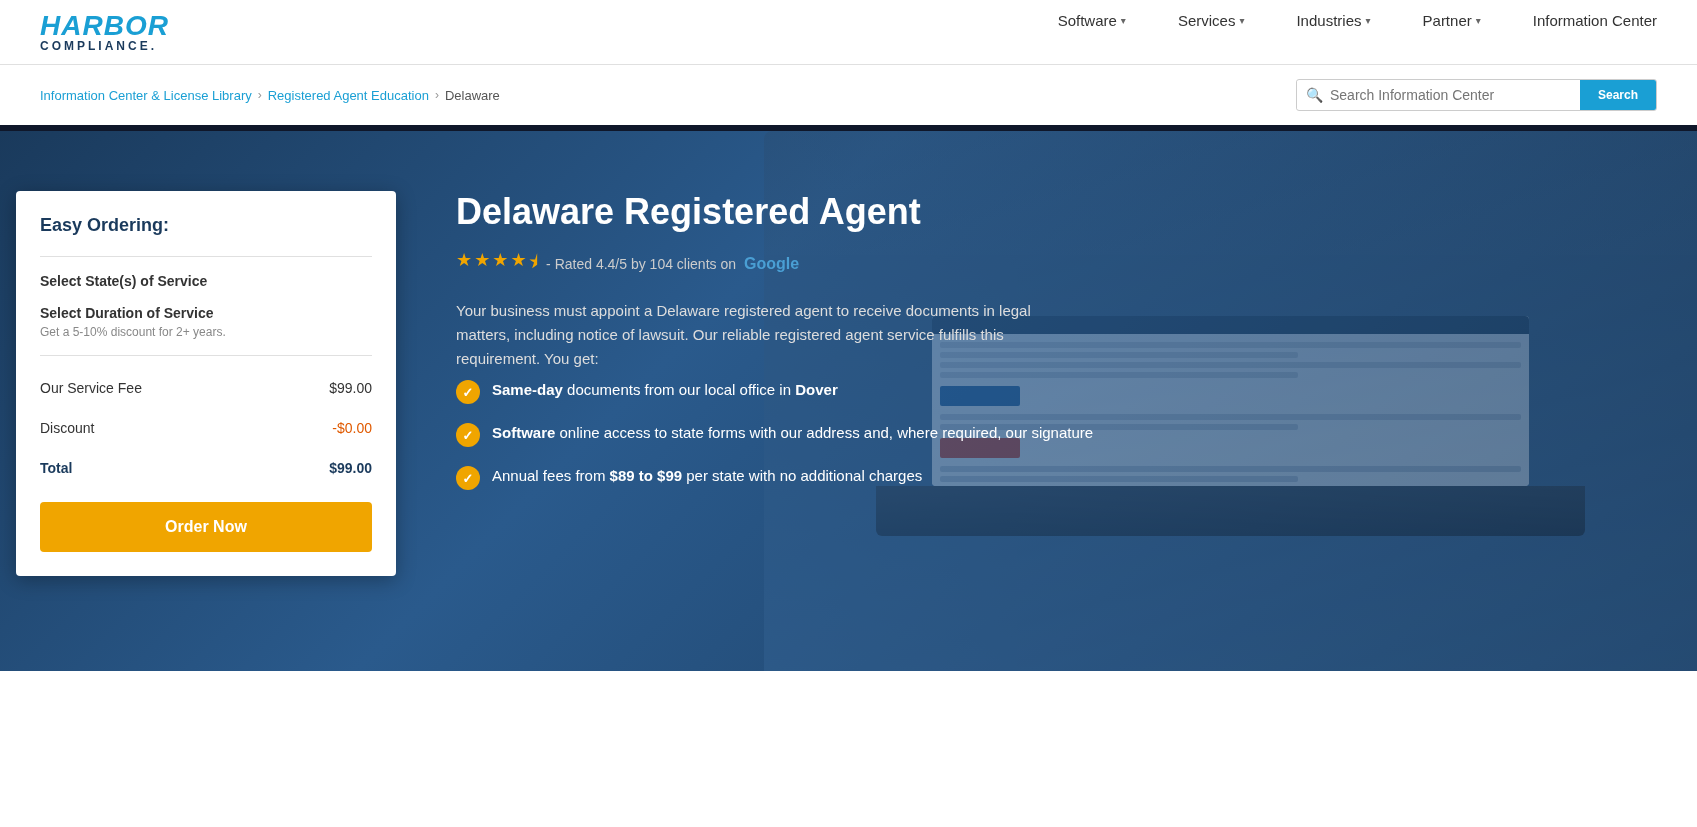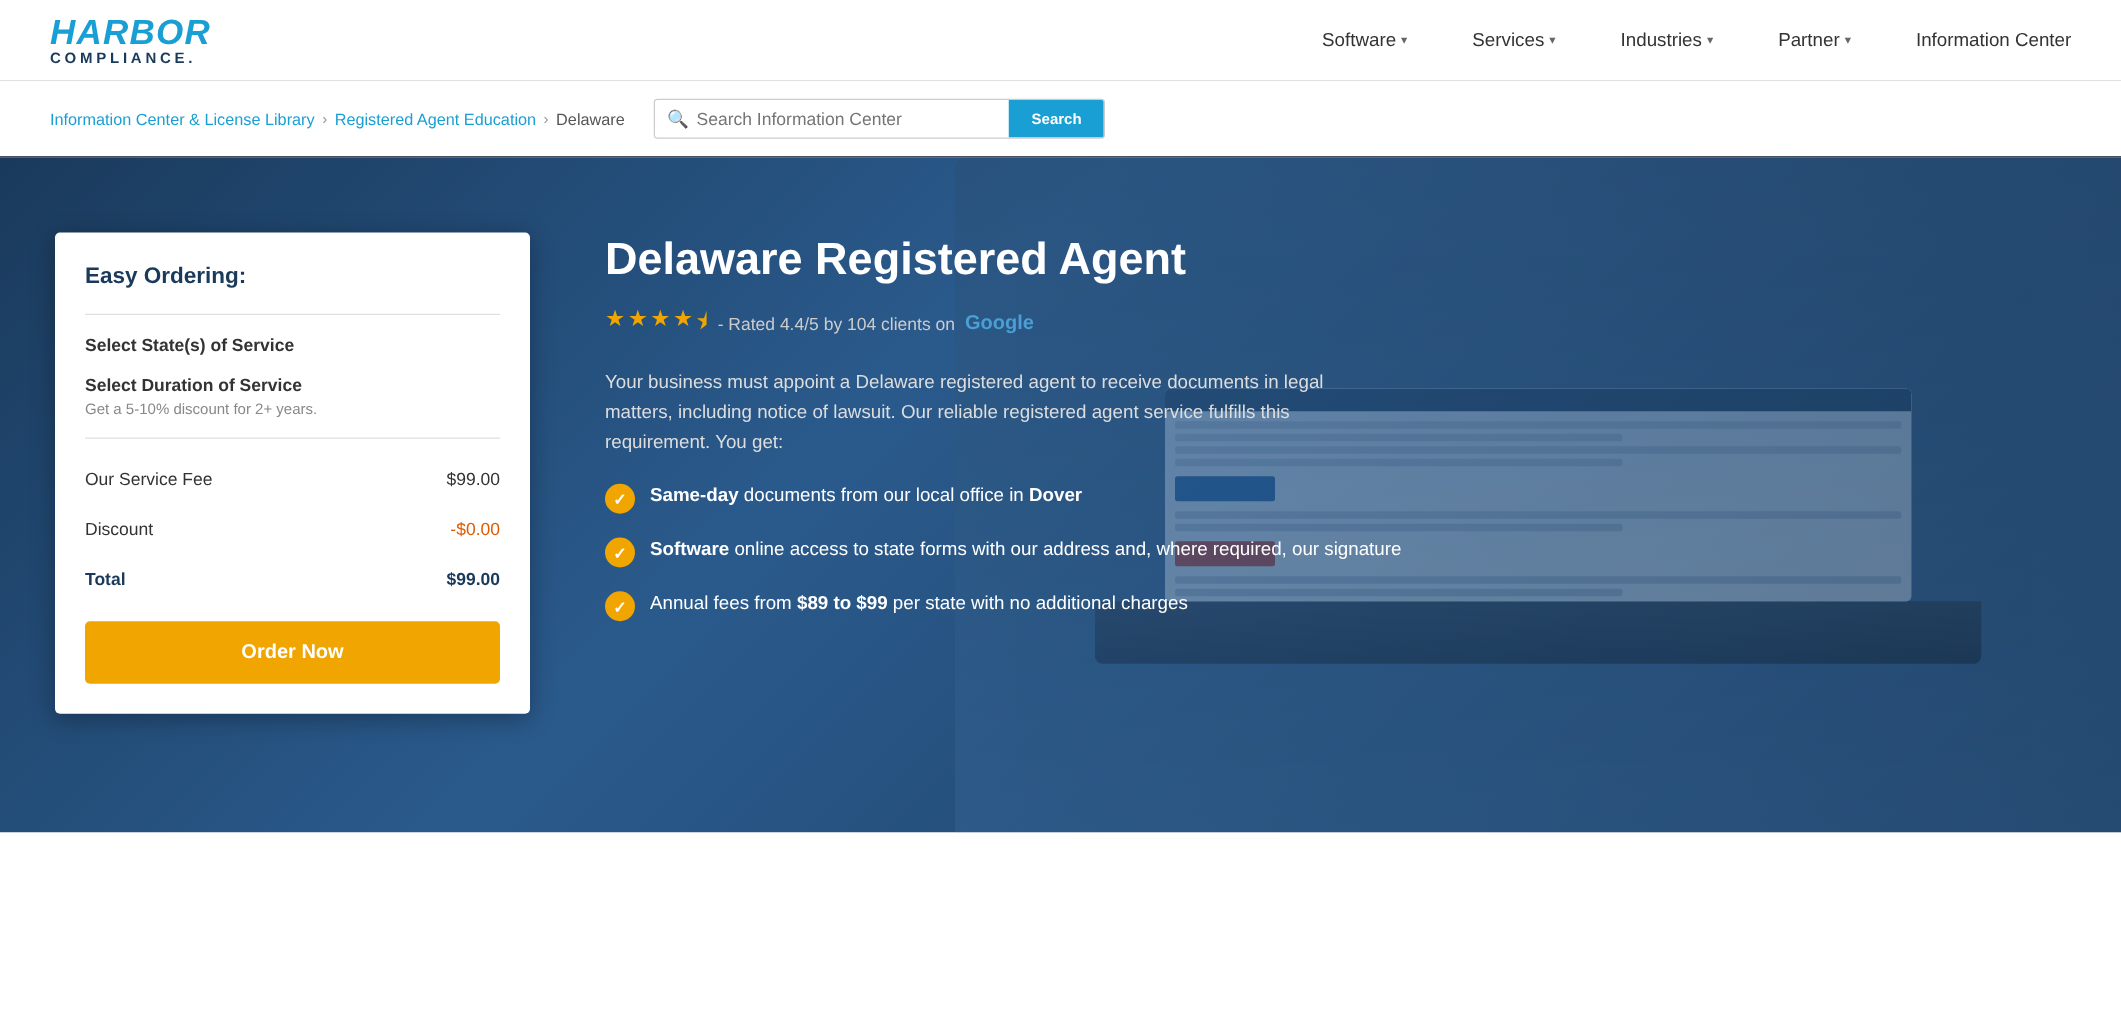--- a/index.html
+++ b/index.html
@@ -1,21 +1,21 @@
 <!DOCTYPE html>
 <html><head>
   <meta charset="utf-8">
   <style>
     * { margin: 0; padding: 0; box-sizing: border-box; }
     body { font-family: Arial, sans-serif; background: #fff; color: #333; }
 
     
     .header {
       display: flex;
-      align-items: center;
+      align-items: flex-start;
       justify-content: space-between;
       padding: 12px 40px;
       border-bottom: 1px solid #e0e0e0;
       background: #fff;
     }
     .logo-container {
       display: flex;
       flex-direction: column;
       line-height: 1;
     }
@@ -53,25 +53,24 @@
     .nav-info-center {
       color: #333;
       font-size: 15px;
       cursor: pointer;
     }
 
     
     .breadcrumb-bar {
       display: flex;
       align-items: center;
-      justify-content: flex-start;
+      justify-content: space-between;
       padding: 14px 40px;
       background: #fff;
-      border-bottom: 1px solid #0f172a;
-      gap: 23px;
+      border-bottom: 6px solid #0f172a;
     }
     .breadcrumb {
       display: flex;
       align-items: center;
       gap: 6px;
       font-size: 13px;
     }
     .breadcrumb-link {
       color: #1a9fd4;
       cursor: pointer;
@@ -115,21 +114,21 @@
       border: none;
       padding: 8px 18px;
       font-size: 12px;
       cursor: pointer;
       font-weight: 600;
     }
 
     
     .hero {
       background: linear-gradient(135deg, #1a3a5c 0%, #2a5a8c 40%, #1a3a5c 100%);
-      padding: 60px 44px;
+      padding: 60px 16px;
       display: flex;
       align-items: flex-start;
       gap: 60px;
       min-height: 540px;
       position: relative;
       overflow: hidden;
     }
 
     
     .hero-laptop {
@@ -294,21 +293,21 @@
     }
     .rating-google {
       color: #4a9fd4;
       font-weight: 700;
       cursor: pointer;
     }
     .hero-description {
       font-size: 15px;
       color: #ddd;
       line-height: 1.6;
-      margin-bottom: 20px;
+      margin-bottom: 8px;
       max-width: 620px;
     }
     .hero-bullets {
       display: flex;
       flex-direction: column;
       gap: 18px;
     }
     .hero-bullet {
       display: flex;
       align-items: flex-start;

